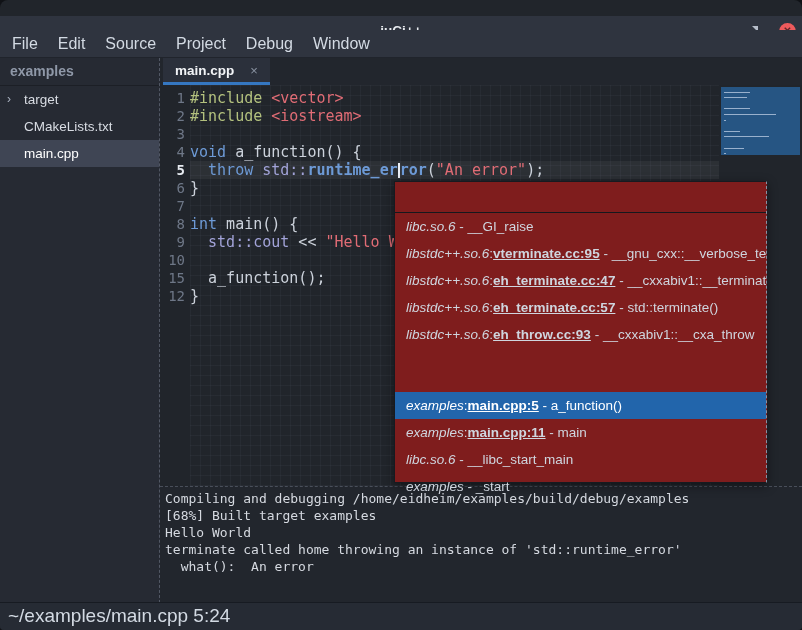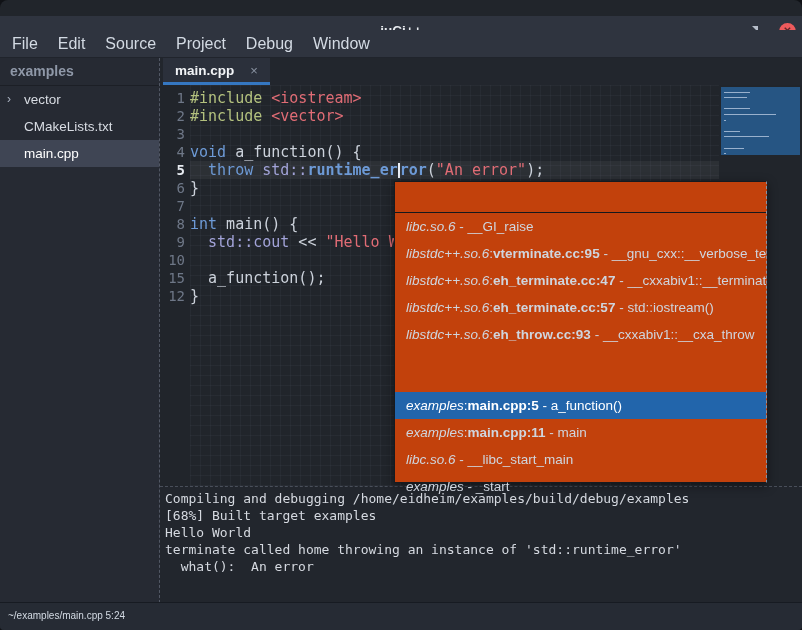--- a/index.html
+++ b/index.html
@@ -69,33 +69,33 @@
   .map-slider{position:absolute;left:2px;top:2px;width:79px;height:68px;background:#265583;overflow:hidden;}
   .map-line{height:1px;margin:4.6px 0 0 3px;background:rgba(215,228,244,.65);}
 
   
   .terminal{position:absolute;left:0;right:0;top:428px;bottom:0;background:#22262d;
             border-top:1px dashed rgba(165,175,195,.3);padding:3px 0 0 5px;box-sizing:border-box;}
   .term-line{font-family:"DejaVu Sans Mono",monospace;font-size:13px;line-height:17px;
              color:#d5d9e0;white-space:pre;}
 
   
-  .popup{position:absolute;left:394px;top:181px;width:373px;height:302px;background:#c2410c;
+  .popup{position:absolute;left:394px;top:181px;width:373px;height:302px;background:#7f1d1d;
          border:1px solid #171a20;border-right:1px dashed #8791a2;box-sizing:border-box;
          box-shadow:0 3px 10px rgba(0,0,0,.45);z-index:10;}
   .popup-header{height:30px;border-bottom:1px solid #15181d;}
   .frame{height:27px;line-height:27px;padding-left:11px;font-size:13.5px;color:#cfd5de;
          white-space:nowrap;overflow:hidden;}
   .frame.selected{background:#2265ab;color:#ffffff;margin-top:44px;}
   .frame .lib{font-style:italic;}
-  .frame .file{font-weight:bold;}
+  .frame .file{font-weight:bold;text-decoration:underline;}
 
   
   .statusbar{position:absolute;left:0;right:0;bottom:0;height:27px;background:#262b34;
-             border-top:1px solid #171b22;font-size:10px;color:#d3dae3;}
+             border-top:1px solid #171b22;font-size:19px;color:#d3dae3;}
   .status-loc{position:absolute;left:8px;top:0;line-height:26px;}
   .status-state{position:absolute;left:308px;top:0;line-height:26px;}
 </style>
 </head>
 <body>
 
 <div class="window">
 
   <div class="titlebar">
     <div class="title">juCi++</div>
@@ -114,21 +114,21 @@
       <span class="menu-item">Edit</span>
       <span class="menu-item">Source</span>
       <span class="menu-item">Project</span>
       <span class="menu-item">Debug</span>
       <span class="menu-item">Window</span>
     </div>
 
   <div class="sidebar">
     <div class="side-header">examples</div>
     <div id="side-items">
-        <div class="side-item"><span class="expander">›</span><span>vector</span></div>
+        <div class="side-item"><span class="expander">›</span><span>target</span></div>
         <div class="side-item"><span>CMakeLists.txt</span></div>
         <div class="side-item selected"><span>main.cpp</span></div>
       </div>
   </div>
 
   <div class="rightpane">
     <div class="tabbar">
       <div class="tab">
         <span>main.cpp</span>
         <span class="tabclose">×</span>
@@ -144,22 +144,22 @@
           <div class="num current">5</div>
           <div class="num">6</div>
           <div class="num">7</div>
           <div class="num">8</div>
           <div class="num">9</div>
           <div class="num">10</div>
           <div class="num">15</div>
           <div class="num">12</div>
         </div>
       <div class="codearea" id="code">
+          <div class="line"><span class="tk-pp">#include</span><span class="tk-pl"> </span><span class="tk-str">&lt;vector&gt;</span></div>
           <div class="line"><span class="tk-pp">#include</span><span class="tk-pl"> </span><span class="tk-str">&lt;iostream&gt;</span></div>
-          <div class="line"><span class="tk-pp">#include</span><span class="tk-pl"> </span><span class="tk-str">&lt;vector&gt;</span></div>
           <div class="line"></div>
           <div class="line"><span class="tk-kw">void</span><span class="tk-pl"> a_function() {</span></div>
           <div class="line current"><span class="tk-pl">  </span><span class="tk-kw">throw</span><span class="tk-pl"> </span><span class="tk-ns">std::</span><span class="tk-fnb">runtime_er</span><span class="cursor"></span><span class="tk-fnb">ror</span><span class="tk-pl">(</span><span class="tk-str">"An error"</span><span class="tk-pl">);</span></div>
           <div class="line"><span class="tk-pl">}</span></div>
           <div class="line"></div>
           <div class="line"><span class="tk-kw">int</span><span class="tk-pl"> main() {</span></div>
           <div class="line"><span class="tk-pl">  </span><span class="tk-ns">std::cout</span><span class="tk-pl"> &lt;&lt; </span><span class="tk-str">"Hello World\n"</span><span class="tk-pl">;</span></div>
           <div class="line"></div>
           <div class="line"><span class="tk-pl">  a_function();</span></div>
           <div class="line"><span class="tk-pl">}</span></div>
@@ -190,21 +190,21 @@
         <div class="term-line">  what():  An error</div>
       </div>
   </div>
 
   <div class="popup">
     <div class="popup-header"></div>
     <div id="popup-list">
         <div class="frame"><span class="lib">libc.so.6</span><span> - </span><span>__GI_raise</span></div>
         <div class="frame"><span class="lib">libstdc++.so.6</span><span>:</span><span class="file">vterminate.cc:95</span><span> - </span><span>__gnu_cxx::__verbose_terminate_handler()</span></div>
         <div class="frame"><span class="lib">libstdc++.so.6</span><span>:</span><span class="file">eh_terminate.cc:47</span><span> - </span><span>__cxxabiv1::__terminate(void (*)())</span></div>
-        <div class="frame"><span class="lib">libstdc++.so.6</span><span>:</span><span class="file">eh_terminate.cc:57</span><span> - </span><span>std::iostream()</span></div>
+        <div class="frame"><span class="lib">libstdc++.so.6</span><span>:</span><span class="file">eh_terminate.cc:57</span><span> - </span><span>std::terminate()</span></div>
         <div class="frame"><span class="lib">libstdc++.so.6</span><span>:</span><span class="file">eh_throw.cc:93</span><span> - </span><span>__cxxabiv1::__cxa_throw</span></div>
         <div class="frame selected"><span class="lib">examples</span><span>:</span><span class="file">main.cpp:5</span><span> - </span><span>a_function()</span></div>
         <div class="frame"><span class="lib">examples</span><span>:</span><span class="file">main.cpp:11</span><span> - </span><span>main</span></div>
         <div class="frame"><span class="lib">libc.so.6</span><span> - </span><span>__libc_start_main</span></div>
         <div class="frame"><span class="lib">examples</span><span> - </span><span>_start</span></div>
       </div>
   </div>
 
   <div class="statusbar">
     <span class="status-loc">~/examples/main.cpp 5:24</span>

